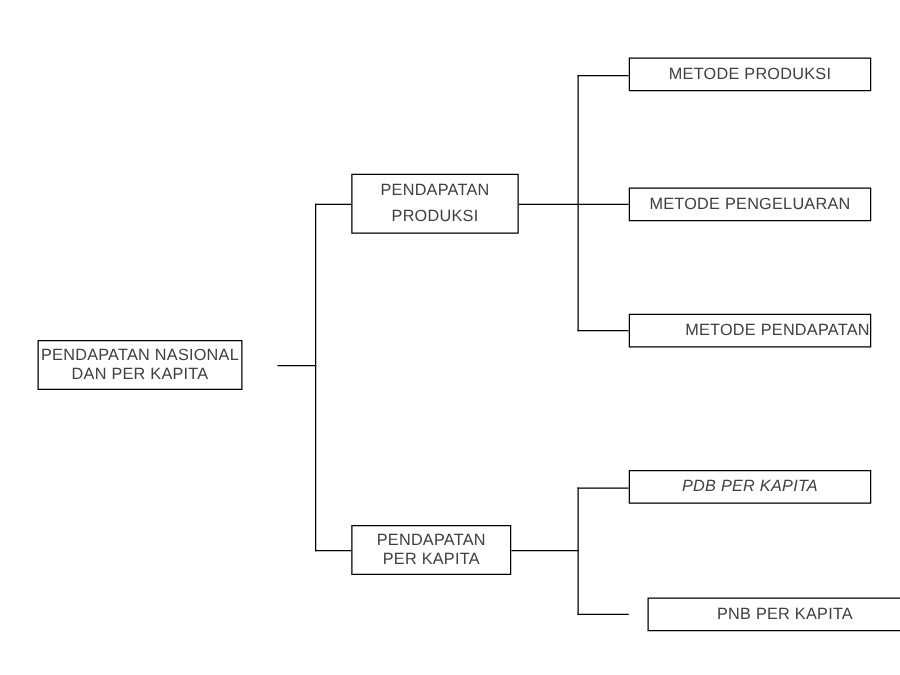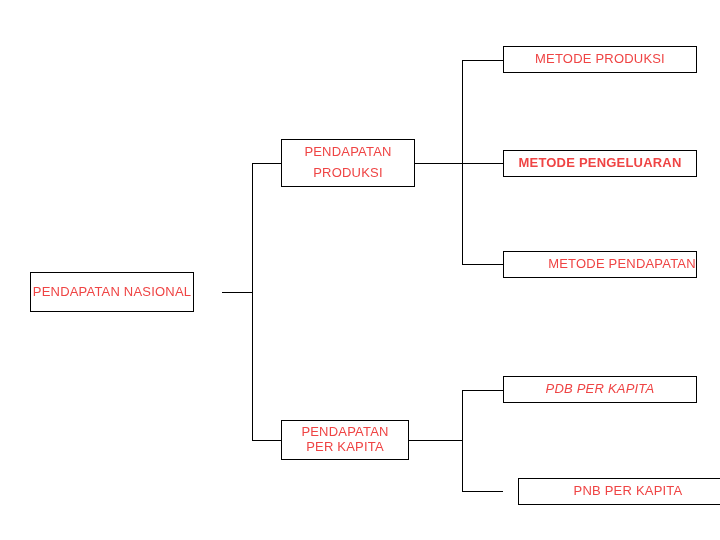--- a/index.html
+++ b/index.html
@@ -19,21 +19,21 @@
   .node {
     position: absolute;
     box-sizing: border-box;
     border: 1px solid #000000;
     background: #ffffff;
     display: flex;
     flex-direction: column;
     align-items: center;
     justify-content: center;
     text-align: center;
-    color: #ef4444;
+    color: #404040;
     font-size: 13px;
     line-height: 1.15;
     letter-spacing: 0.2px;
     white-space: nowrap;
     z-index: 2;
   }
   .node .line2 { display: block; }
   .node.spaced { justify-content: space-evenly; }
   .conn {
     position: absolute;
@@ -59,32 +59,33 @@
   <div class="conn h" style="left:462px; top:163px; width:41px;"></div>
   <div class="conn h" style="left:462px; top:264px; width:41px;"></div>
 
   <div class="conn h" style="left:409px; top:440px; width:54px;"></div>
   <div class="conn v" style="left:462px; top:390px; height:102px;"></div>
   <div class="conn h" style="left:462px; top:390px; width:41px;"></div>
   <div class="conn h" style="left:462px; top:491px; width:41px;"></div>
 
   <div class="node" style="left:30px; top:272px; width:164px; height:40px;">
     <span>PENDAPATAN NASIONAL</span>
+    <span class="line2">DAN PER KAPITA</span>
   </div>
 
   <div class="node spaced" style="left:281px; top:139px; width:134px; height:48px;">
     <span>PENDAPATAN</span>
     <span class="line2">PRODUKSI</span>
   </div>
 
   <div class="node" style="left:503px; top:46px; width:194px; height:27px;">
     <span>METODE PRODUKSI</span>
   </div>
 
-  <div class="node" style="left:503px; top:150px; width:194px; height:27px;font-weight:bold;">
+  <div class="node" style="left:503px; top:150px; width:194px; height:27px;">
     <span>METODE PENGELUARAN</span>
   </div>
 
   <div class="node" style="left:503px; top:251px; width:194px; height:27px;padding-left:44px;">
     <span>METODE PENDAPATAN</span>
   </div>
 
   <div class="node" style="left:281px; top:420px; width:128px; height:40px;">
     <span>PENDAPATAN</span>
     <span class="line2">PER KAPITA</span>

